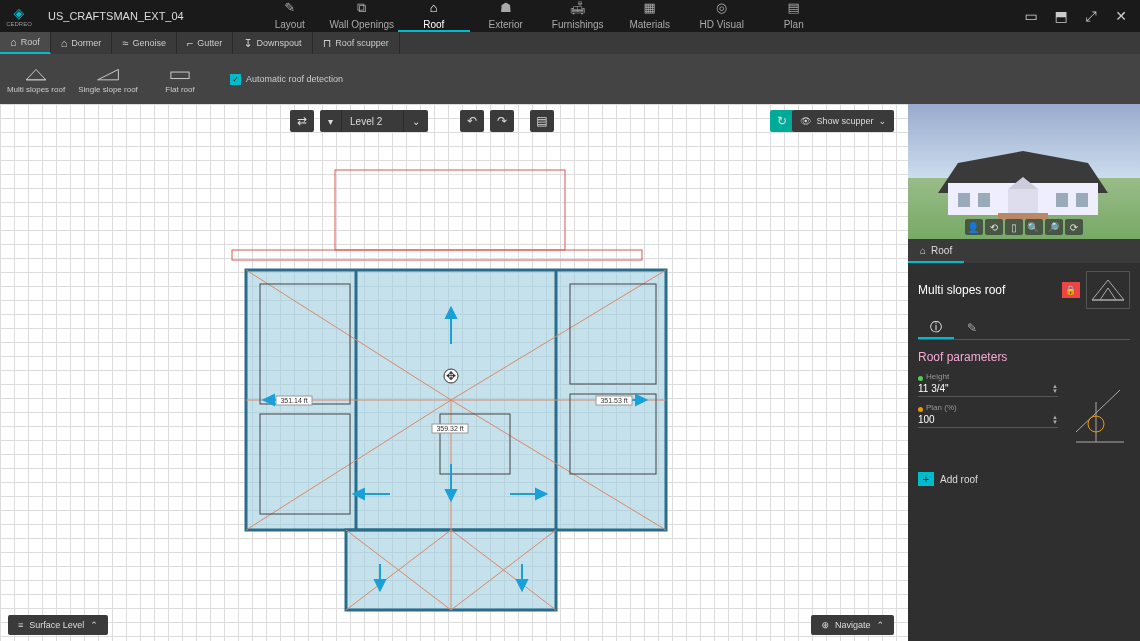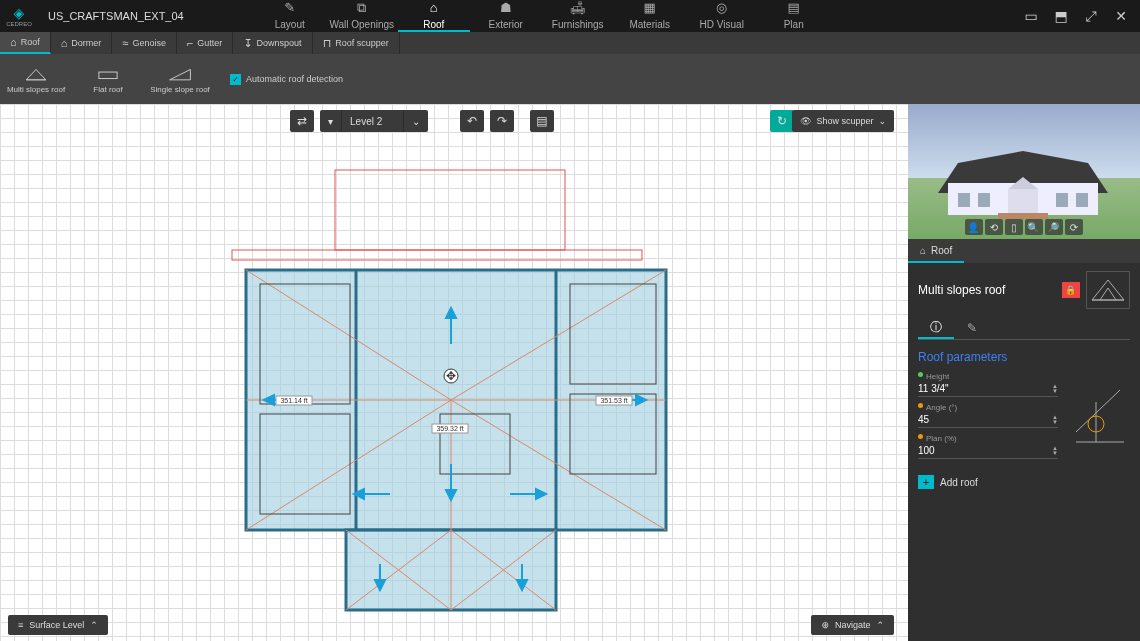--- a/index.html
+++ b/index.html
@@ -63,23 +63,23 @@
 .panel-body{padding:8px 10px;font-size:10px}
 .roof-type-row{display:flex;align-items:center;justify-content:space-between;margin-bottom:8px}
 .roof-type-title{font-size:12px;color:#fff}
 .lock-btn{width:18px;height:16px;background:#e44;display:flex;align-items:center;justify-content:center;font-size:9px;cursor:pointer}
 .wire-icon{width:44px;height:38px;border:1px solid #555;display:flex;align-items:center;justify-content:center;margin-left:6px}
 
 .mini-tabs{display:flex;border-bottom:1px solid #555;margin-bottom:10px}
 .mini-tab{width:36px;height:22px;display:flex;align-items:center;justify-content:center;font-size:12px;color:#aaa;cursor:pointer}
 .mini-tab.active{border-bottom:2px solid #0bc;color:#fff}
 
-.params-title{font-size:12px;color:#3b82f6;margin-bottom:8px}
+.params-title{font-size:12px;color:#f9a8d4;margin-bottom:8px}
 .param{margin-bottom:6px}
-.param-label{font-size:8px;color:#999;display:flex;align-items:flex-start;gap:3px}
+.param-label{font-size:8px;color:#999;display:flex;align-items:flex-end;gap:3px}
 .dot{width:5px;height:5px;border-radius:50%}
 .dot.green{background:#5c5}
 .dot.orange{background:#e90}
 .param-row{display:flex;align-items:center;justify-content:space-between;border-bottom:1px solid #555;padding:2px 0}
 .param-val{font-size:10px;color:#fff}
 .stepper{display:flex;flex-direction:column;font-size:6px;color:#aaa;line-height:5px;cursor:pointer}
 
 .add-point{display:flex;align-items:center;gap:6px;margin-top:10px;cursor:pointer}
 .add-point .plus{width:16px;height:14px;background:#0bc;display:flex;align-items:center;justify-content:center;font-size:11px;color:#222}
 </style>
@@ -166,29 +166,29 @@
   <div class="toolrow">
     <div class="tool">
       <svg class="tool-icon" viewBox="0 0 40 26">
           <polygon points="5,22 20,6 35,22" fill="none" stroke="#ccc" stroke-width="1.5"></polygon>
           <line x1="5" y1="22" x2="35" y2="22" stroke="#ccc"></line>
         </svg>
       <span class="tool-label">Multi slopes roof</span>
     </div>
     <div class="tool">
       <svg class="tool-icon" viewBox="0 0 40 26">
+          <polygon points="4,22 36,6 36,22" fill="none" stroke="#ccc" stroke-width="1.5"></polygon>
+        </svg>
+      <span class="tool-label">Single slope roof</span>
+    </div>
+    <div class="tool">
+      <svg class="tool-icon" viewBox="0 0 40 26">
           <rect x="6" y="10" width="28" height="10" fill="none" stroke="#ccc" stroke-width="1.5"></rect>
         </svg>
       <span class="tool-label">Flat roof</span>
-    </div>
-    <div class="tool">
-      <svg class="tool-icon" viewBox="0 0 40 26">
-          <polygon points="4,22 36,6 36,22" fill="none" stroke="#ccc" stroke-width="1.5"></polygon>
-        </svg>
-      <span class="tool-label">Single slope roof</span>
     </div>
     <div class="auto-det">
       <div class="checkbox">✓</div>
       <span>Automatic roof detection</span>
     </div>
   </div>
 
   <div class="main">
     <div class="canvas-wrap">
       <div class="grid-bg"></div>
@@ -362,33 +362,20 @@
 
         <div style="display:flex;gap:8px">
           <div style="flex:1">
             <div class="param">
               <div class="param-label">
                   <span class="dot green"></span>
                   <span>Height</span>
                 </div>
               <div class="param-row">
                 <span class="param-val">11 3/4"</span>
-                <div class="stepper">
-                    <span>▲</span>
-                    <span>▼</span>
-                  </div>
-              </div>
-            </div>
-            <div class="param">
-              <div class="param-label">
-                  <span class="dot orange"></span>
-                  <span>Angle (°)</span>
-                </div>
-              <div class="param-row">
-                <span class="param-val">45</span>
                 <div class="stepper">
                     <span>▲</span>
                     <span>▼</span>
                   </div>
               </div>
             </div>
             <div class="param">
               <div class="param-label">
                   <span class="dot orange"></span>
                   <span>Plan (%)</span>

